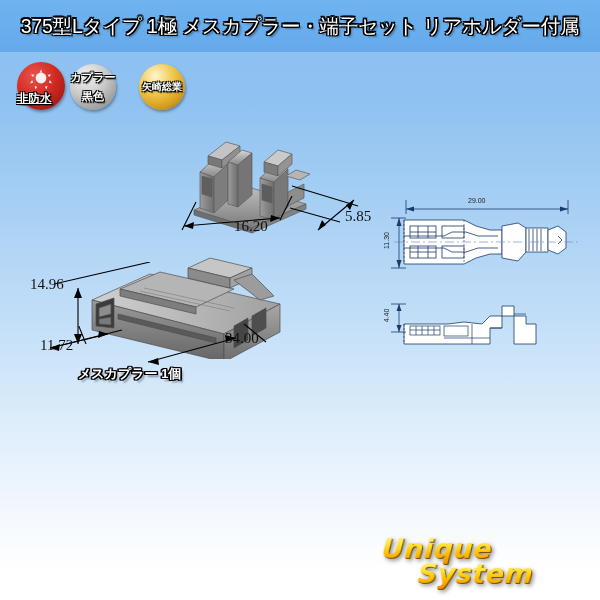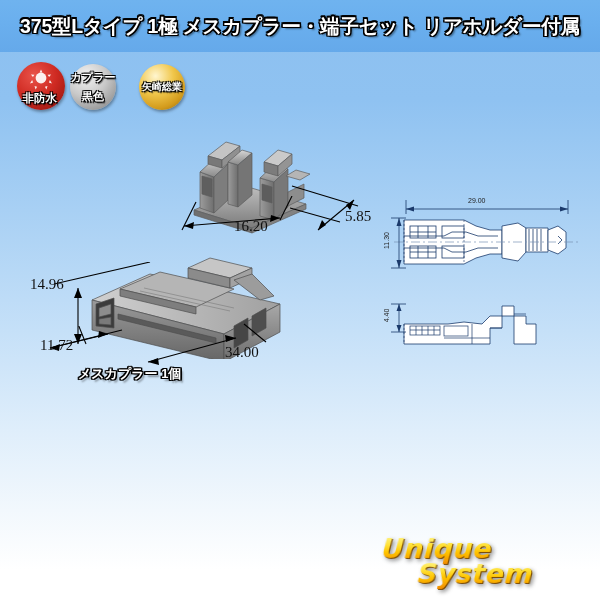--- a/index.html
+++ b/index.html
@@ -22,21 +22,21 @@
   }
 
   
   #header{
     position:absolute;left:0;top:0;width:600px;height:52px;
     background:linear-gradient(to bottom,#6fb3ef 0%,#6aafee 45%,#65a9ea 100%);
   }
   #title{
     position:absolute;left:0;top:26px;width:600px;
     text-align:center;
-    font-size:19.5px;font-weight:bold;letter-spacing:-0.2px;
+    font-size:19.5px;font-weight:normal;letter-spacing:-0.2px;
     color:#ffffff;
     transform:translateY(-50%);
     white-space:nowrap;
     text-shadow:
       -1.4px -1.4px 0 #000, 1.4px -1.4px 0 #000,
       -1.4px  1.4px 0 #000, 1.4px  1.4px 0 #000,
       -1.4px 0 0 #000, 1.4px 0 0 #000,
       0 -1.4px 0 #000, 0 1.4px 0 #000,
       2.5px 2.5px 2px rgba(0,0,0,.45);
   }
@@ -51,21 +51,21 @@
   }
   .badge span{
     text-shadow:-1px -1px 0 #000,1px -1px 0 #000,-1px 1px 0 #000,1px 1px 0 #000,
                 1.5px 1.5px 1px rgba(0,0,0,.5);
   }
   #badge-waterproof{
     left:9px;top:0;width:48px;height:48px;
     background:radial-gradient(circle at 35% 28%,#e9534a 0%,#cf2a22 48%,#8d120d 100%);
     font-size:11.5px;
   }
-  #badge-waterproof .b-label{position:absolute;bottom:5px;left:0;right:8px;text-align:right;}
+  #badge-waterproof .b-label{position:absolute;bottom:5px;left:0;right:0;text-align:left;text-decoration:underline;}
   .drop-icon{
     position:absolute;top:7px;left:50%;transform:translateX(-50%);
     width:24px;height:22px;
   }
   #badge-color{
     left:62px;top:2px;width:46px;height:46px;
     background:radial-gradient(circle at 35% 26%,#f2f2f2 0%,#c9c9c9 45%,#7d7d7d 100%);
     font-size:11px;
   }
   #badge-color .b-l1{margin-bottom:7px;}
@@ -298,21 +298,21 @@
   <div class="dim" style="left:40px;top:337px;">11.72</div>
 
   <svg style="position:absolute;left:140px;top:312px;" width="160" height="56">
     <g stroke="#000" stroke-width="1.1" fill="none">
       <line x1="8" y1="50" x2="96" y2="26"></line>
       <line x1="126" y1="30" x2="104" y2="12"></line>
     </g>
     <polygon points="8,50 18,46 19,53" fill="#000"></polygon>
     <polygon points="96,26 86,30 85,23" fill="#000"></polygon>
   </svg>
-  <div class="dim" style="left:225px;top:344px;">34.00</div>
+  <div class="dim" style="left:225px;top:330px;">34.00</div>
 
   <div class="caption" id="caption-coupler">メスカプラー 1個</div>
 
   <svg style="position:absolute;left:386px;top:196px;" width="200" height="160">
     <g stroke="#1b3a6b" stroke-width="0.8" fill="#ffffff">
 
       <path d="M18,24 L18,68 L78,68 L86,62 L96,54 L120,50 L120,42
                L146,42 L152,36 L163,36 L170,42 L170,50 L163,56 L152,56
                L146,50 L120,50 L120,42 L96,38 L86,30 L78,24 Z" fill="#ffffff" stroke="none"></path>
 

